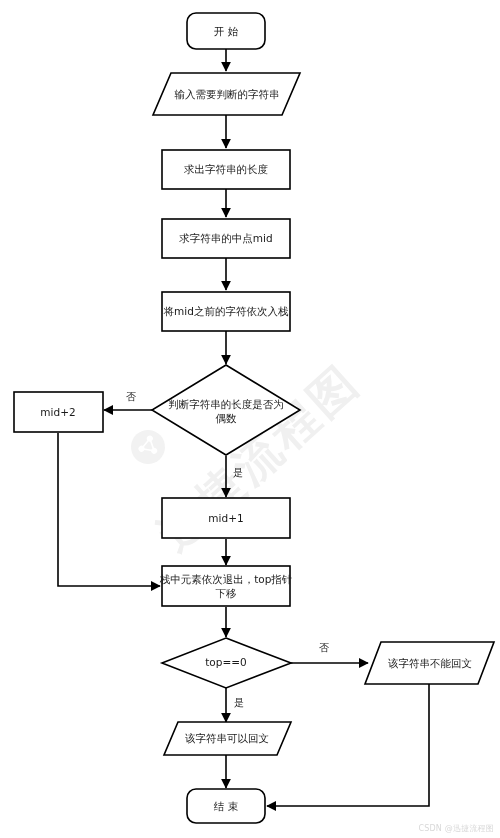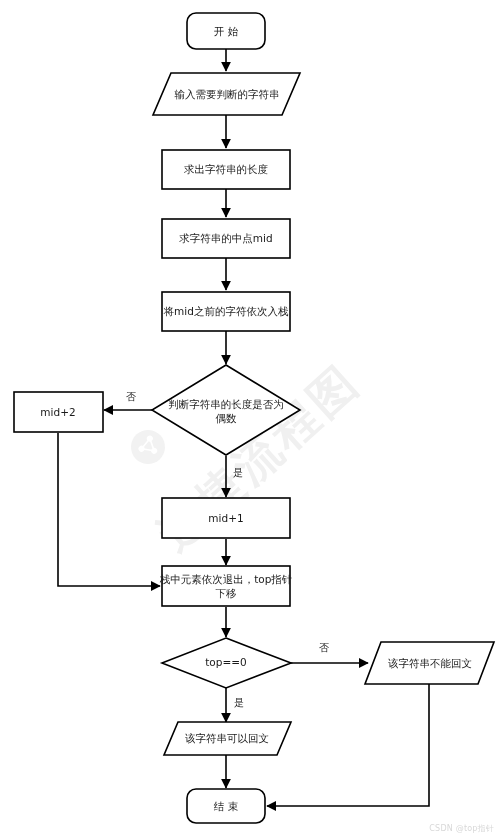--- a/index.html
+++ b/index.html
@@ -214,14 +214,14 @@
       <text class="node-text" x="227" y="739">该字符串可以回文</text>
     </g>
 
     <g>
       <rect class="node-shape" x="187" y="789" width="78" height="34" rx="9" ry="9"></rect>
       <text class="node-text" x="226" y="807">结    束</text>
     </g>
 
   </svg>
 
-  <div class="footer-credit">CSDN @top指针</div>
+  <div class="footer-credit">CSDN @迅捷流程图</div>
 </div>
 
 </body></html>

